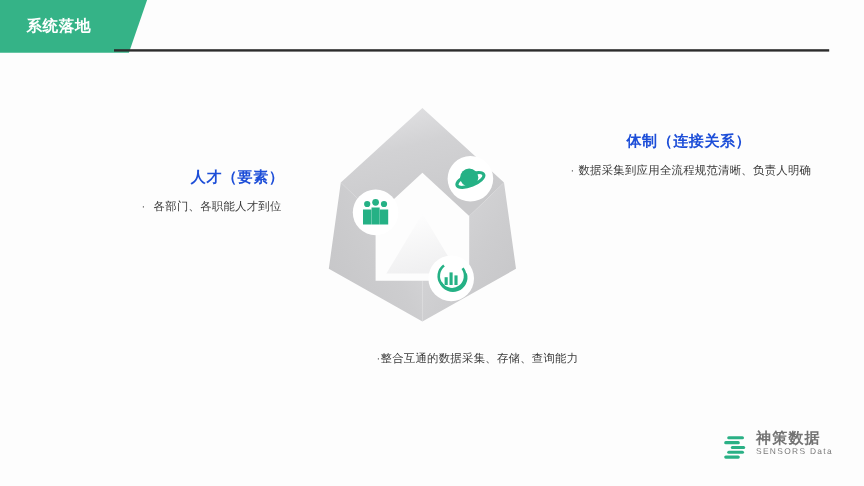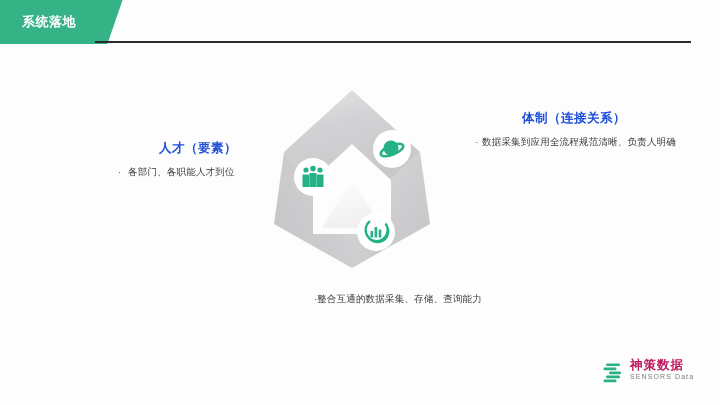--- a/index.html
+++ b/index.html
@@ -129,21 +129,21 @@
   }
   #logo-mark { position: absolute; left: 0; top: 4px; }
   #logo-text {
     position: absolute;
     left: 28px;
     top: 0px;
   }
   #logo-cn {
     font-size: 12.5px;
     font-weight: bold;
-    color: #be185d;
+    color: #737373;
     letter-spacing: 1px;
     line-height: 14px;
     white-space: nowrap;
   }
   #logo-en {
     font-size: 7px;
     color: #7a7a7a;
     letter-spacing: 1.1px;
     line-height: 10px;
     white-space: nowrap;

